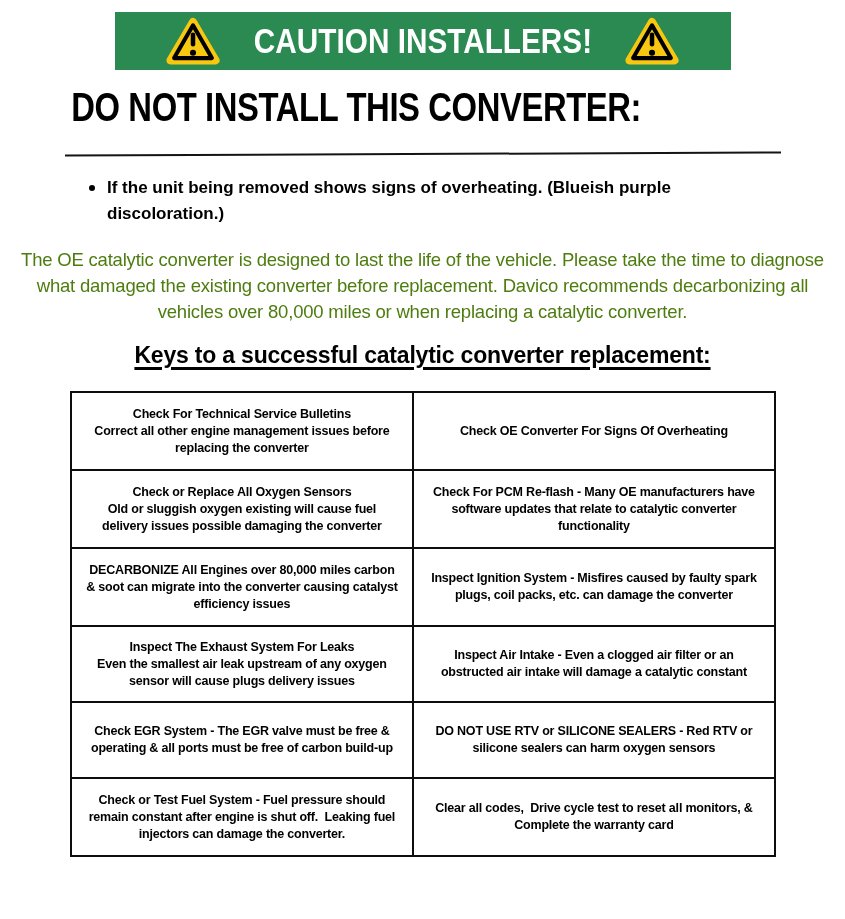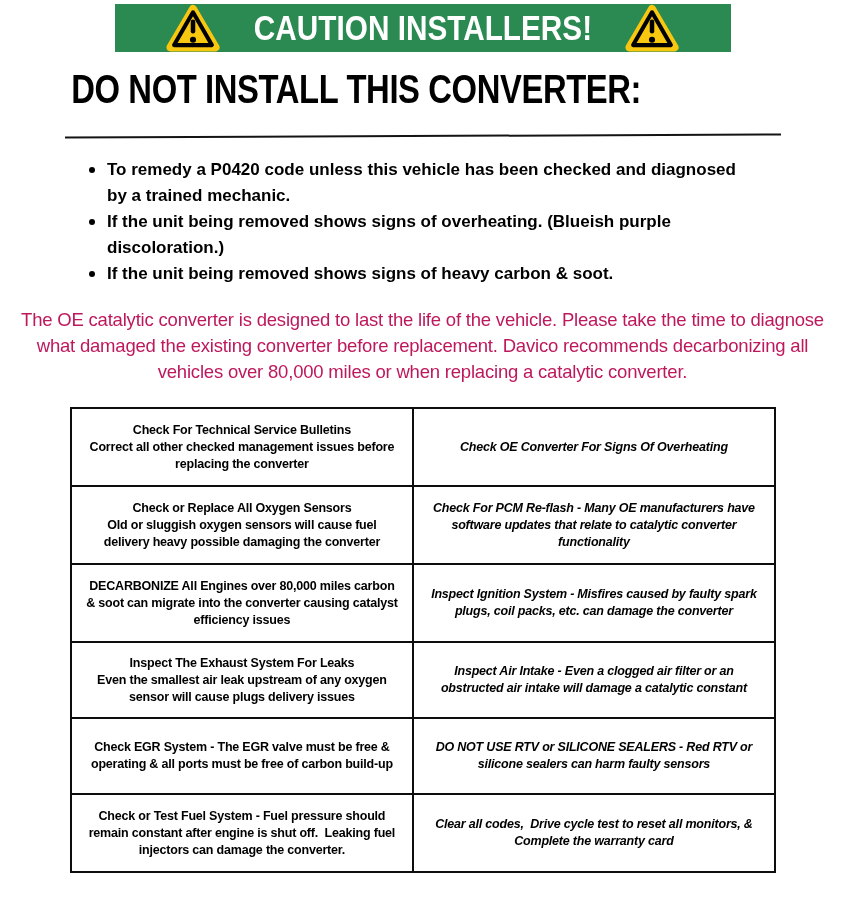--- a/index.html
+++ b/index.html
@@ -7,22 +7,22 @@
   body {
     width: 845px; height: 919px;
     font-family: "Liberation Sans", sans-serif;
     color: #000;
     overflow: hidden;
   }
   .page { width: 845px; height: 919px; position: relative; }
 
   
   .banner {
-    width: 616px; height: 48px;
-    margin: 4px auto;
+    width: 616px; height: 58px;
+    margin: 12px auto;
     background: #2a8a51;
     display: flex; align-items: center; justify-content: center;
     gap: 4px;
   }
   .banner-title {
     color: #ffffff;
     font-weight: bold;
     font-size: 35px;
     letter-spacing: 0px;
     transform: scaleX(0.85);
@@ -72,21 +72,21 @@
     background: #000;
   }
 
   
   .intro {
     width: 828px;
     margin: 20px auto 0 auto;
     text-align: center;
     font-size: 18.5px;
     line-height: 26px;
-    color: #be185d;
+    color: #4d7c0f;
     letter-spacing: -0.2px;
   }
 
   
   .keys-heading {
     margin-top: 17px;
     text-align: center;
     font-size: 23px;
     font-weight: bold;
     letter-spacing: -0.2px;
@@ -106,21 +106,21 @@
     border: 2.5px solid #0d0d0d;
     vertical-align: middle;
     text-align: center;
     font-weight: bold;
     font-size: 12.5px;
     letter-spacing: -0.2px;
     line-height: 17px;
     padding: 8px 12px;
   }
   td.col-left  { width: 48.7%; }
-  td.col-right { width: 51.3%; font-style: italic; }
+  td.col-right { width: 51.3%; }
   .cell-line { white-space: pre-wrap; }
   td.big-text { font-size: 15.5px; line-height: 20px; }
   tr.r1 td { height: 78px; }
   tr.r2 td { height: 78px; margin-top: 44px; }
   tr.r3 td { height: 78px; }
   tr.r4 td { height: 76px; }
   tr.r5 td { height: 76px; }
   tr.r6 td { height: 78px; }
 </style>
 </head>
@@ -144,50 +144,43 @@
     </svg>
   </div>
 
   <h1 class="main-heading"><span class="squeeze">DO NOT INSTALL THIS CONVERTER:</span></h1>
 
   <div class="divider"></div>
 
   <ul class="warning-list">
     <li>
       <span class="bullet-dot"></span>
-      <span>To remedy a P0420 code unless this vehicle has been checked and diagnosed by a trained mechanic.</span>
-    </li>
-    <li>
-      <span class="bullet-dot"></span>
       <span>If the unit being removed shows signs of overheating. (Blueish purple discoloration.)</span>
     </li>
-    <li>
-      <span class="bullet-dot"></span>
-      <span>If the unit being removed shows signs of heavy carbon &amp; soot.</span>
-    </li>
   </ul>
 
   <p class="intro">The OE catalytic converter is designed to last the life of the vehicle. Please take the time to diagnose what damaged the existing converter before replacement. Davico recommends decarbonizing all vehicles over 80,000 miles or when replacing a catalytic converter.</p>
 
+  <h2 class="keys-heading">Keys to a successful catalytic converter replacement:</h2>
 
   <table class="checklist">
     <tbody>
       <tr class="r1">
         <td class="col-left">
           <div class="cell-line">Check For Technical Service Bulletins</div>
-          <div class="cell-line">Correct all other checked management issues before replacing the converter</div>
+          <div class="cell-line">Correct all other engine management issues before replacing the converter</div>
         </td>
         <td class="col-right big-text">
           <div class="cell-line">Check OE Converter For Signs Of Overheating</div>
         </td>
       </tr>
       <tr class="r2">
         <td class="col-left">
           <div class="cell-line">Check or Replace All Oxygen Sensors</div>
-          <div class="cell-line">Old or sluggish oxygen sensors will cause fuel delivery heavy possible damaging the converter</div>
+          <div class="cell-line">Old or sluggish oxygen existing will cause fuel delivery issues possible damaging the converter</div>
         </td>
         <td class="col-right">
           <div class="cell-line">Check For PCM Re-flash - Many OE manufacturers have software updates that relate to catalytic converter functionality</div>
         </td>
       </tr>
       <tr class="r3">
         <td class="col-left">
           <div class="cell-line">DECARBONIZE All Engines over 80,000 miles carbon &amp; soot can migrate into the converter causing catalyst efficiency issues</div>
         </td>
         <td class="col-right">
@@ -201,21 +194,21 @@
         </td>
         <td class="col-right">
           <div class="cell-line">Inspect Air Intake - Even a clogged air filter or an obstructed air intake will damage a catalytic constant</div>
         </td>
       </tr>
       <tr class="r5">
         <td class="col-left">
           <div class="cell-line">Check EGR System - The EGR valve must be free &amp; operating &amp; all ports must be free of carbon build-up</div>
         </td>
         <td class="col-right">
-          <div class="cell-line">DO NOT USE RTV or SILICONE SEALERS - Red RTV or silicone sealers can harm faulty sensors</div>
+          <div class="cell-line">DO NOT USE RTV or SILICONE SEALERS - Red RTV or silicone sealers can harm oxygen sensors</div>
         </td>
       </tr>
       <tr class="r6">
         <td class="col-left">
           <div class="cell-line">Check or Test Fuel System - Fuel pressure should remain constant after engine is shut off.  Leaking fuel injectors can damage the converter.</div>
         </td>
         <td class="col-right">
           <div class="cell-line">Clear all codes,  Drive cycle test to reset all monitors, &amp; Complete the warranty card</div>
         </td>
       </tr>

